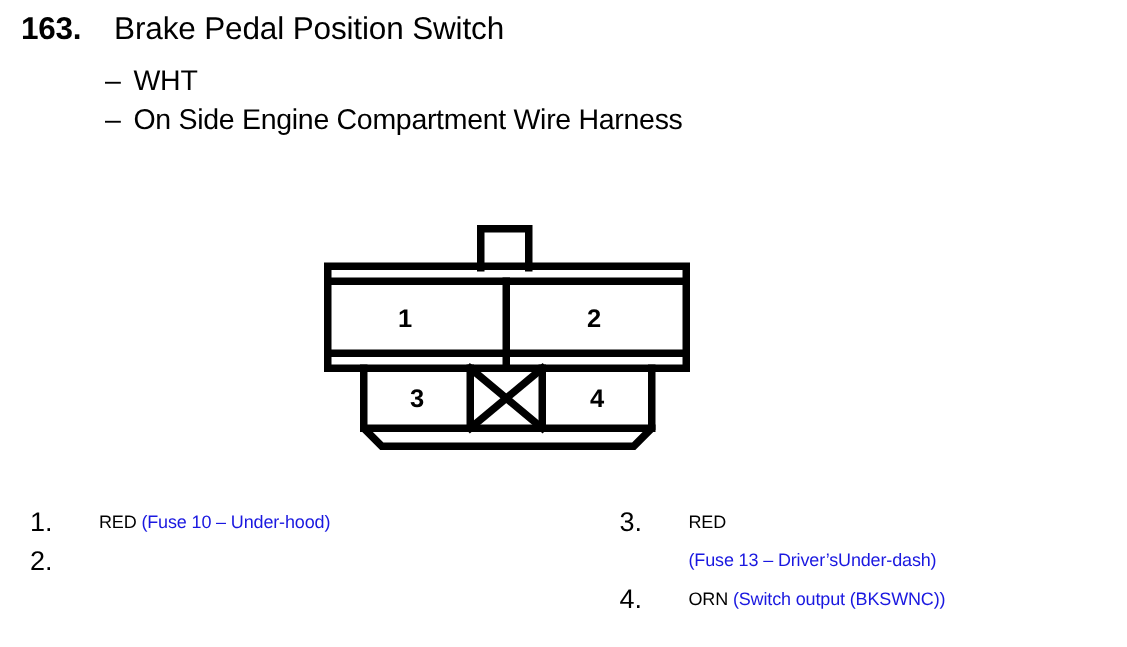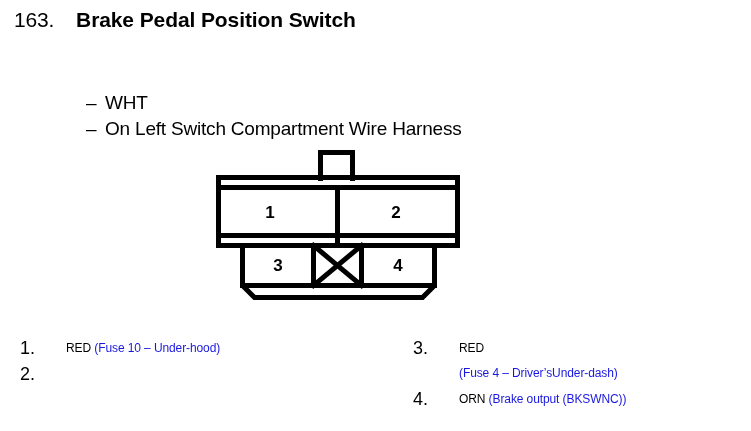--- a/index.html
+++ b/index.html
@@ -25,35 +25,34 @@
     width: 751px;
   }
   #title-row {
     position: absolute;
     left: 14px;
     top: 8px;
     white-space: nowrap;
   }
   .title-num {
     font-size: 21px;
-    font-weight: normal;
+    font-weight: bold;
     letter-spacing: -0.2px;
   }
   .title-text {
     font-size: 21px;
-    font-weight: bold;
+    font-weight: normal;
     margin-left: 22px;
     letter-spacing: -0.1px;
   }
 
   #subtitle-list {
     position: absolute;
-    left: 86px;
+    left: 70px;
     top: 42px;
-    margin-top: 48px;
   }
   .sub-item {
     font-size: 19px;
     line-height: 26px;
     white-space: nowrap;
     letter-spacing: -0.2px;
   }
   .sub-dash {
     display: inline-block;
     width: 19px;
@@ -117,21 +116,21 @@
 </style>
 </head>
 <body>
 
 <div id="header">
   <div id="title-row">
     <span class="title-num">163.</span><span class="title-text">Brake Pedal Position Switch</span>
   </div>
   <div id="subtitle-list">
       <div class="sub-item"><span class="sub-dash">–</span><span>WHT</span></div>
-      <div class="sub-item"><span class="sub-dash">–</span><span>On Left Switch Compartment Wire Harness</span></div>
+      <div class="sub-item"><span class="sub-dash">–</span><span>On Side Engine Compartment Wire Harness</span></div>
     </div>
 </div>
 
 <div id="connector">
   <svg width="280" height="170" viewBox="0 0 280 170" xmlns="http://www.w3.org/2000/svg">
     <g fill="none" stroke="#000000" stroke-width="5" stroke-linejoin="miter" stroke-linecap="square">
 
       <path d="M120.5 36.5 L120.5 10.5 L152.5 10.5 L152.5 36.5"></path>
 
       <rect x="18.5" y="35.5" width="239" height="68"></rect>
@@ -165,20 +164,20 @@
         <div class="legend-line"><span class="wire">RED </span><span class="note">(Fuse 10 – Under-hood)</span></div>
       </div>
       <div class="legend-item">
         <span class="legend-marker">2.</span>
       </div>
     </div>
   <div class="legend-col" id="legend-col-right">
       <div class="legend-item">
         <span class="legend-marker">3.</span>
         <div class="legend-line"><span class="wire">RED</span></div>
-        <div class="legend-line"><span class="note">(Fuse 4 – Driver’sUnder-dash)</span></div>
+        <div class="legend-line"><span class="note">(Fuse 13 – Driver’sUnder-dash)</span></div>
       </div>
       <div class="legend-item">
         <span class="legend-marker">4.</span>
-        <div class="legend-line"><span class="wire">ORN </span><span class="note">(Brake output (BKSWNC))</span></div>
+        <div class="legend-line"><span class="wire">ORN </span><span class="note">(Switch output (BKSWNC))</span></div>
       </div>
     </div>
 </div>
 
 </body></html>

